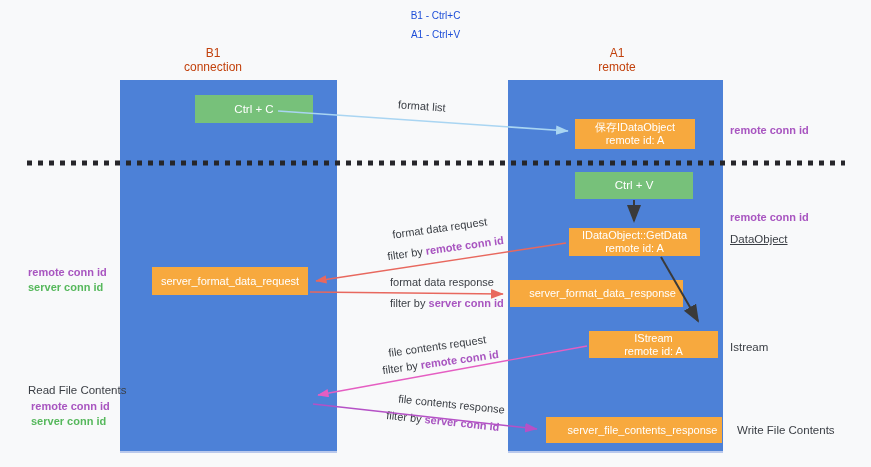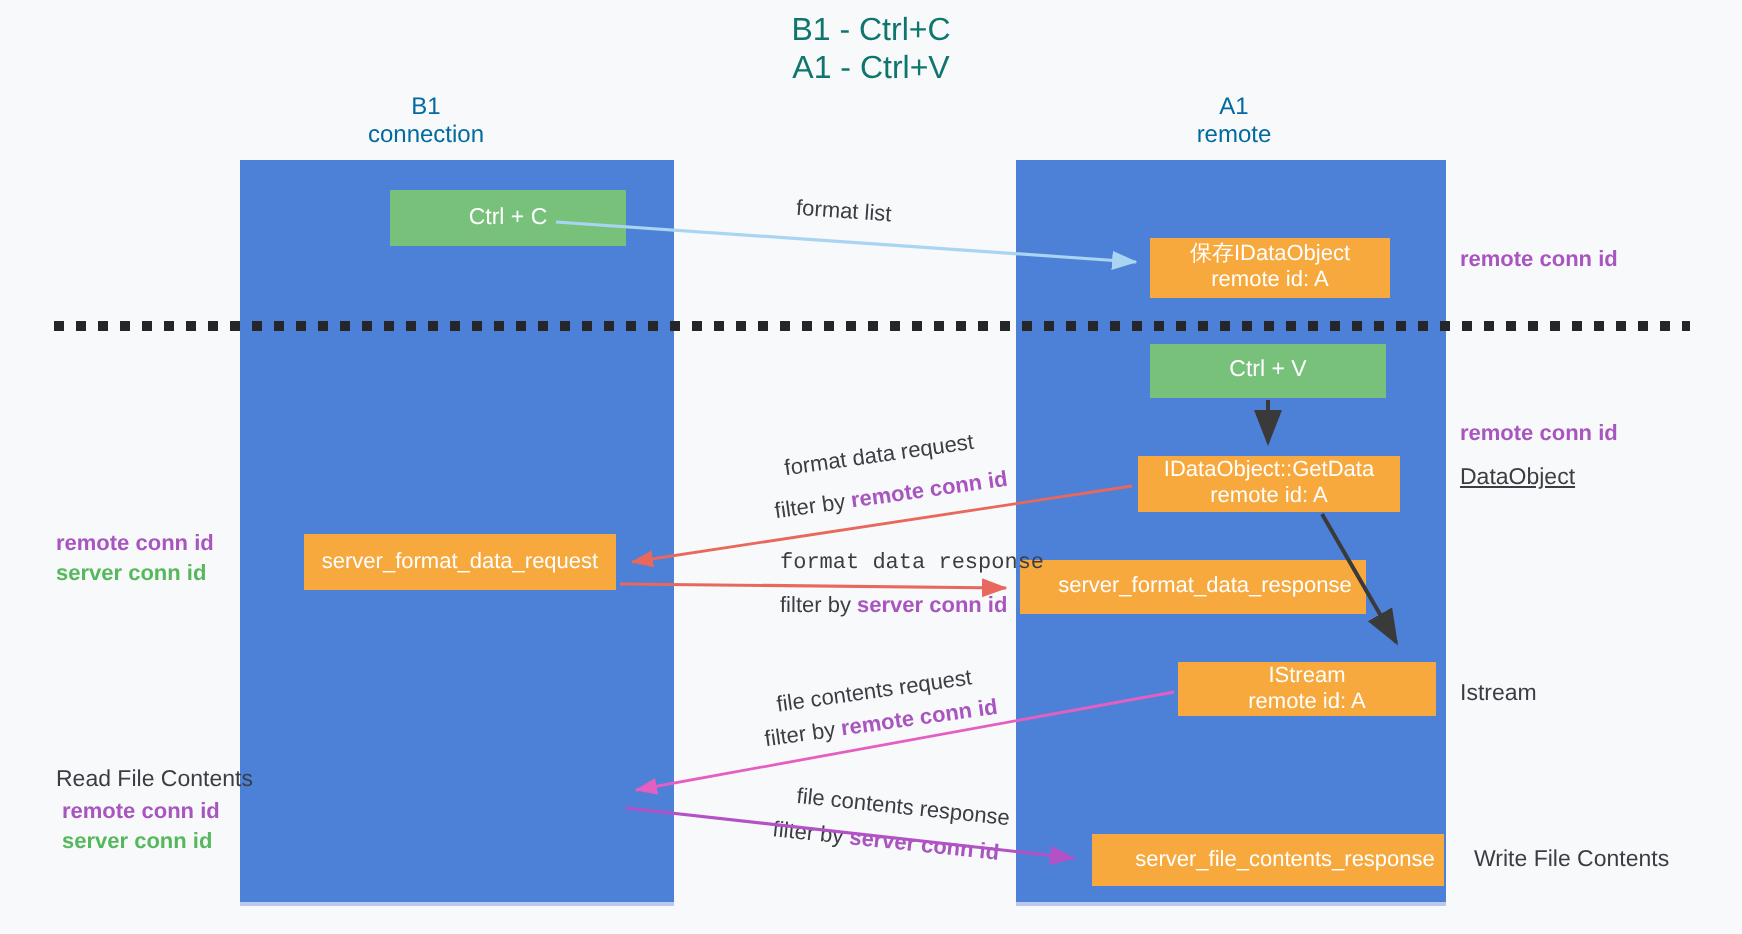--- a/index.html
+++ b/index.html
@@ -1,23 +1,23 @@
 <!DOCTYPE html>
 <html><head>
 <meta charset="utf-8">
 <style>
   html,body{margin:0;padding:0;}
   .canvas{
     position:relative;width:871px;height:467px;background:#f8f9fa;
     font-family:"Liberation Sans",sans-serif;overflow:hidden;color:#3a3e44;
   }
   .title{position:absolute;top:6px;left:0;width:871px;text-align:center;
-    font-size:16px;line-height:19px;color:#0f766e;}
+    font-size:10px;line-height:19px;color:#1d4ed8;}
   .col-header{position:absolute;top:46px;width:110px;text-align:center;
-    font-size:12px;line-height:14px;color:#0369a1;}
+    font-size:12px;line-height:14px;color:#c2410c;}
   .lifeline{position:absolute;top:80px;height:371px;background:#4d81d7;
     border-bottom:2px solid #bac9ec;}
   .box{position:absolute;display:flex;flex-direction:column;align-items:center;
     justify-content:center;color:#fff;font-size:11px;line-height:13px;text-align:center;}
   .orange{background:#f7a93e;}
   .green{background:#77c17a;font-size:11.5px;}
   .lbl{position:absolute;font-size:11px;line-height:13px;color:#3a3e44;white-space:nowrap;}
   .sm{font-size:11.5px;}
   .purple{color:#a855c0;font-weight:bold;}
   .greentxt{color:#56b85c;font-weight:bold;}
@@ -81,21 +81,21 @@
     <span>server_file_contents_response</span>
   </div>
 
   <div class="lbl" style="left:398px;top:100px;transform:rotate(4deg);">format list</div>
 
   <div class="lbl" style="left:392px;top:222px;transform:rotate(-8deg);">format data request</div>
   <div class="lbl" style="left:387px;top:242px;transform:rotate(-8deg);">
     <span>filter by </span><span class="purple">remote conn id</span>
   </div>
 
-  <div class="lbl" style="left:390px;top:276px;font-family:Liberation Mono, monospace;">format data response</div>
+  <div class="lbl" style="left:390px;top:276px;">format data response</div>
   <div class="lbl" style="left:390px;top:297px;">
     <span>filter by </span><span class="purple">server conn id</span>
   </div>
 
   <div class="lbl" style="left:388px;top:340px;transform:rotate(-8deg);">file contents request</div>
   <div class="lbl" style="left:382px;top:356px;transform:rotate(-8deg);">
     <span>filter by </span><span class="purple">remote conn id</span>
   </div>
 
   <div class="lbl" style="left:398px;top:398px;transform:rotate(6deg);">file contents response</div>

